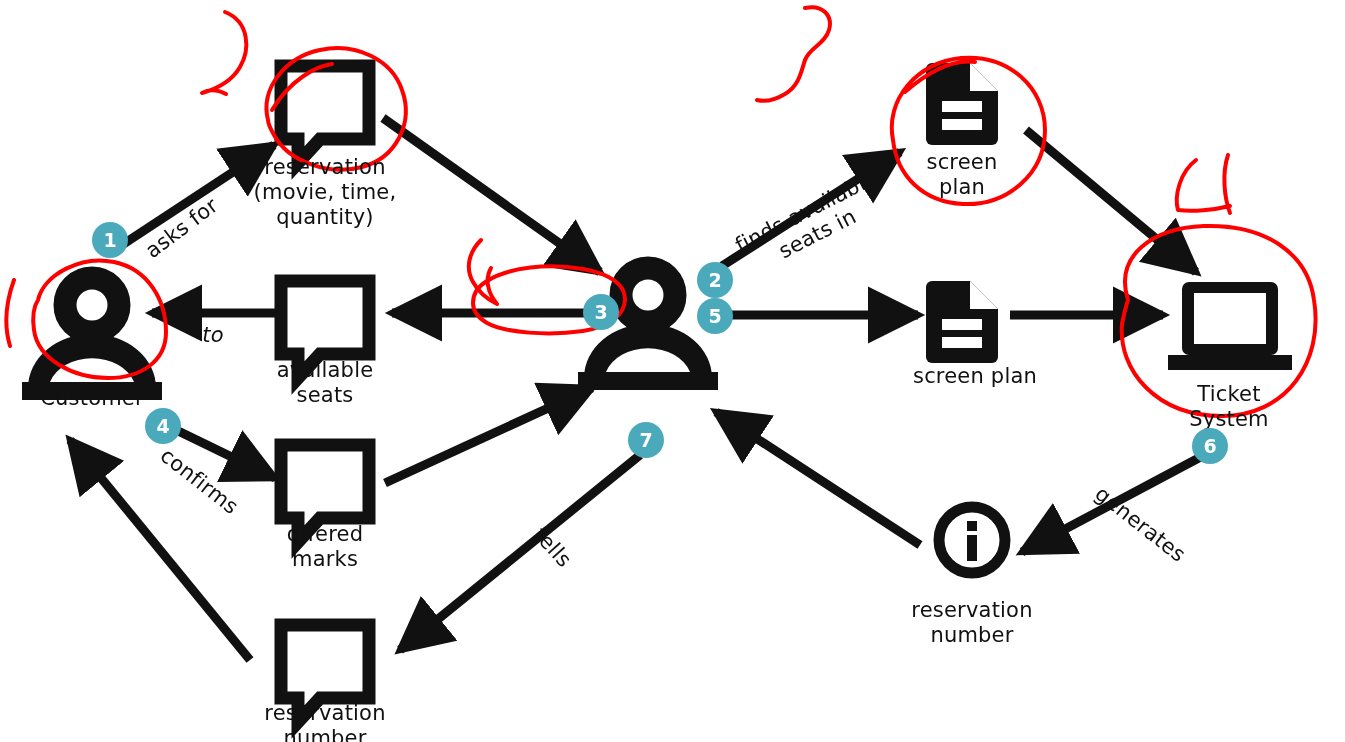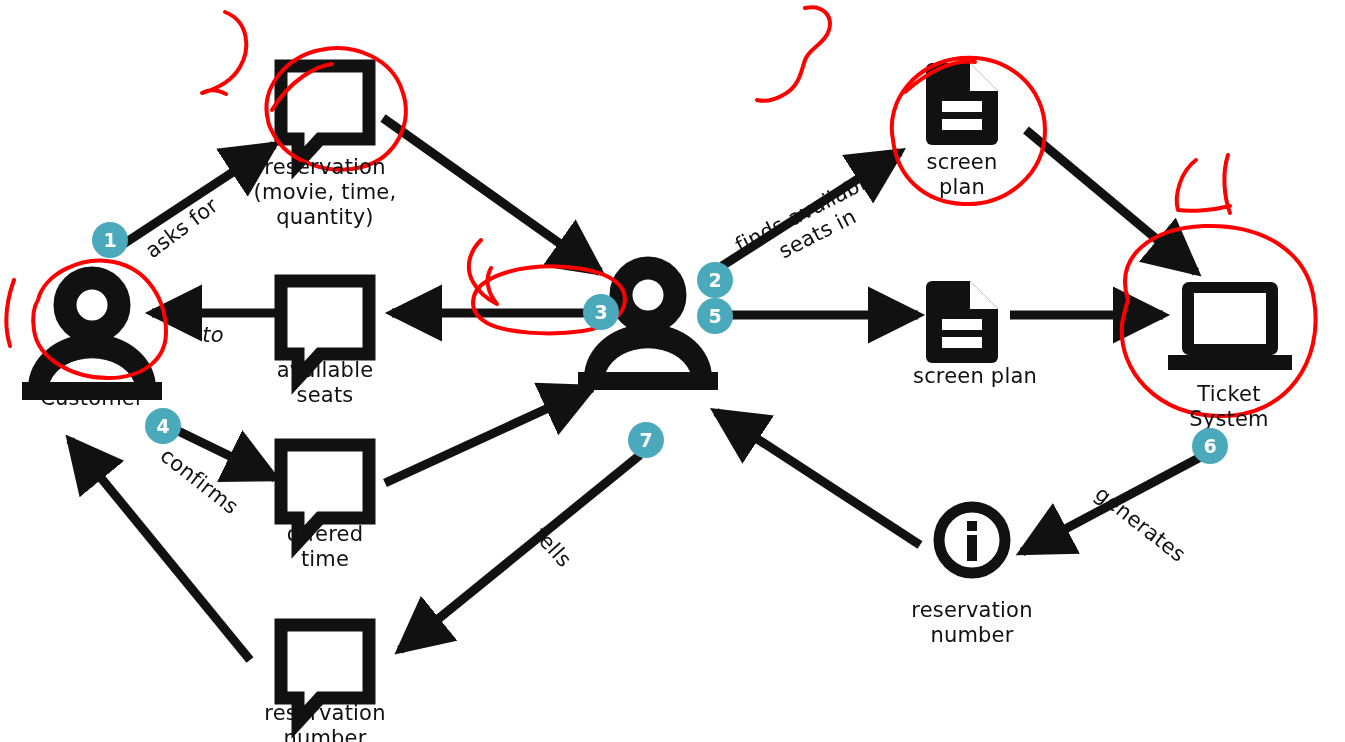--- a/index.html
+++ b/index.html
@@ -143,21 +143,21 @@
 quantity)</div>
   <div class="lbl" style="left:-8px;top:386px;width:200px;">Customer</div>
   <div class="lbl" style="left:245px;top:358px;width:160px;">available
 seats</div>
   <div class="lbl" style="left:892px;top:150px;width:140px;">screen
 plan</div>
   <div class="lbl" style="left:885px;top:364px;width:180px;">screen plan</div>
   <div class="lbl" style="left:1159px;top:362px;width:140px;margin-top:20px;">Ticket
 System</div>
   <div class="lbl" style="left:245px;top:522px;width:160px;">offered
-time</div>
+marks</div>
   <div class="lbl" style="left:872px;top:598px;width:200px;">reservation
 number</div>
   <div class="lbl" style="left:225px;top:701px;width:200px;">reservation
 number</div>
 
   <div class="lbl rot" style="left:122px;top:216px;width:120px;transform:rotate(-37deg);">asks for</div>
   <div class="lbl" style="left:173px;top:323px;width:80px;font-style:italic;">to</div>
   <div class="lbl rot" style="left:722px;top:198px;width:180px;transform:rotate(-27deg);">finds available
 seats in</div>
   <div class="lbl rot" style="left:139px;top:469px;width:120px;transform:rotate(38deg);">confirms</div>

